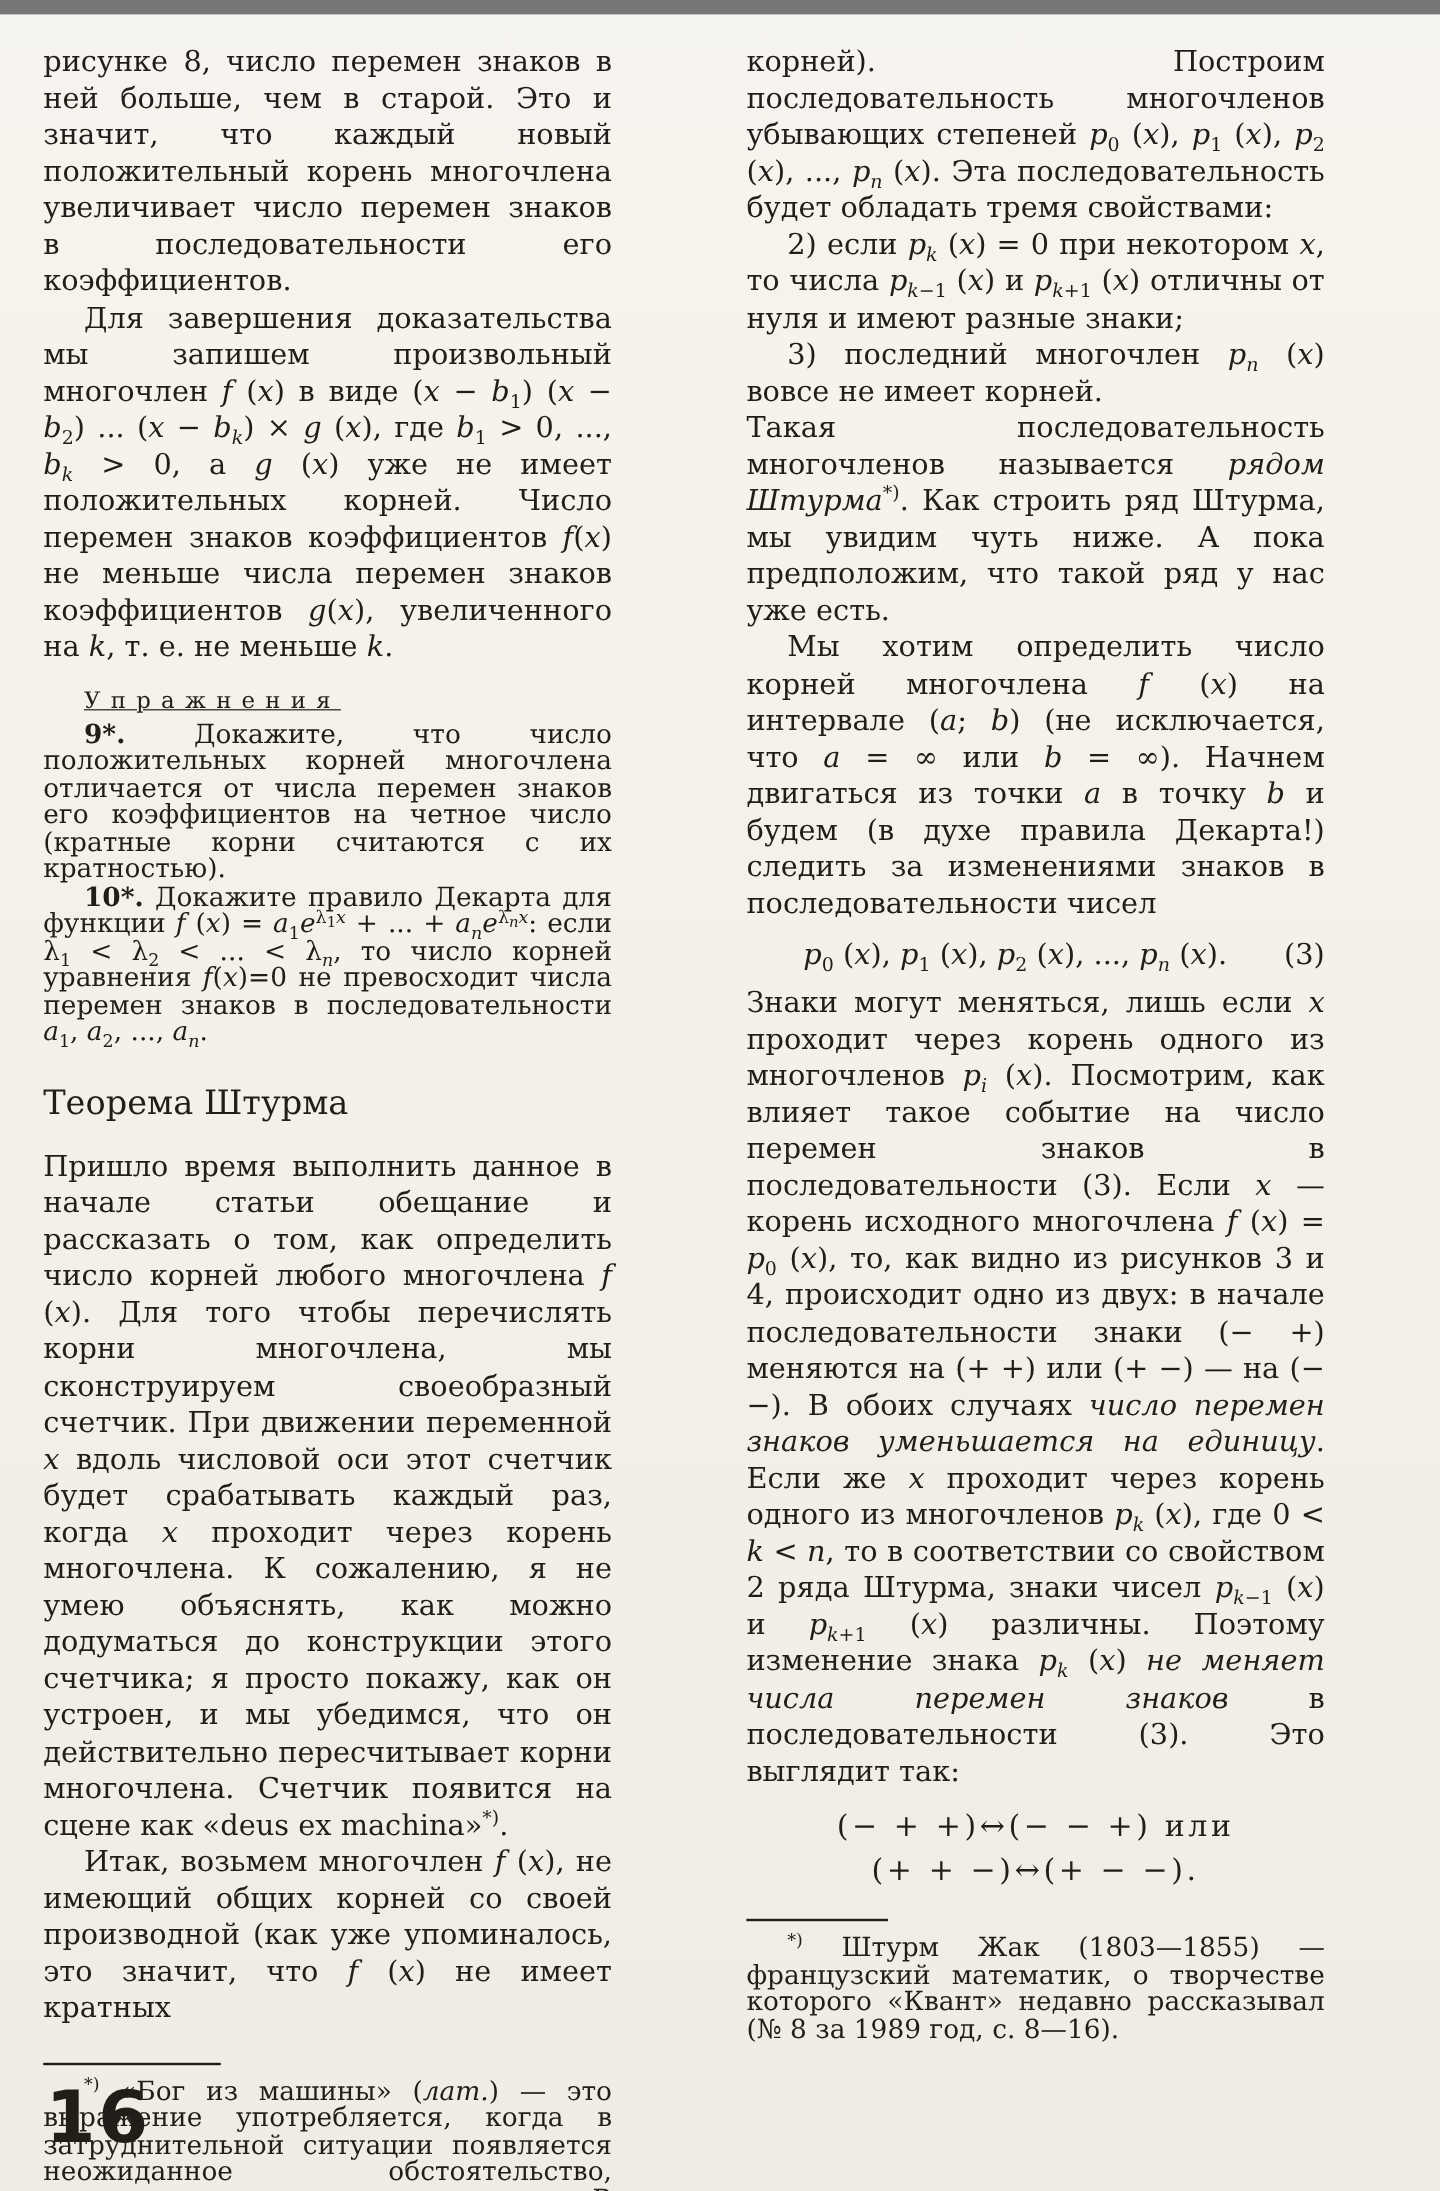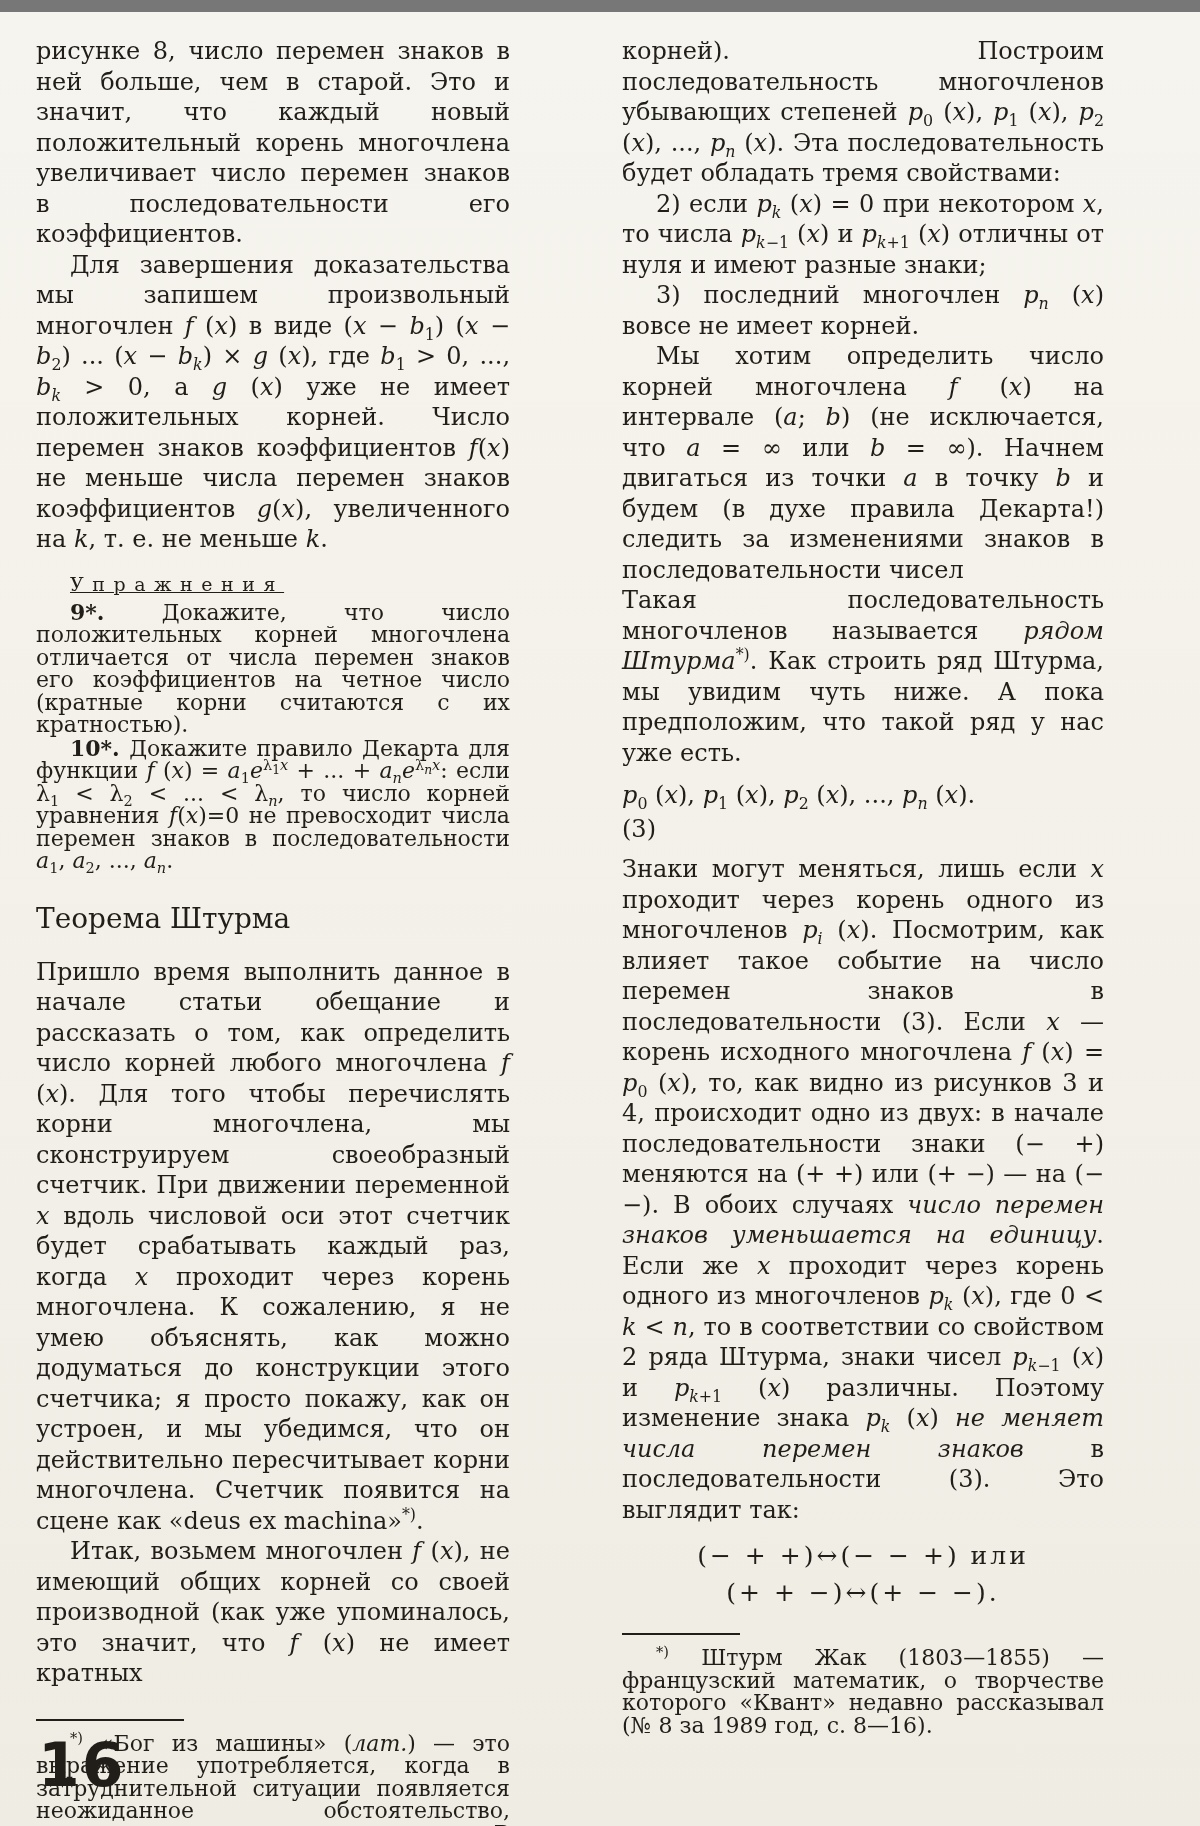--- a/index.html
+++ b/index.html
@@ -45,21 +45,20 @@
     line-height: 32px;
     font-weight: normal;
     margin: 30px 0 22px 0;
   }
   .equation {
     display: flex;
     align-items: baseline;
     font-size: 24px;
     line-height: 34px;
     margin: 10px 0 8px 0;
-    flex-direction: column;
   }
   .eq-body { flex: 1; text-align: center; }
   .eq-num  { text-align: right; }
   .display-math {
     text-align: center;
     font-size: 25px;
     line-height: 37px;
     letter-spacing: 3px;
     margin: 12px 0 12px 0;
   }
@@ -104,22 +103,22 @@
       <p class="body ind">Итак, возьмем многочлен <i>f</i> (<i>x</i>), не имеющий общих корней со своей производной (как уже упоминалось, это значит, что <i>f</i> (<i>x</i>) не имеет кратных</p>
 
       <div class="fn-rule"></div>
       <p class="small fn ind"><sup>*)</sup> «Бог из машины» (<i>лат.</i>) — это выражение употребляется, когда в затруднительной ситуации появляется неожиданное обстоятельство, разрешающее все затруднения. В античном театре, когда у героев возникали непреодолимые трудности, в действие вмешивались боги, которые спускались на сцену сверху с помощью специального устройства, т. е. «машины».</p>
     </div>
 
     <div class="col-right">
       <p class="body">корней). Построим последовательность многочленов убывающих степеней <i>p</i><sub>0</sub> (<i>x</i>), <i>p</i><sub>1</sub> (<i>x</i>), <i>p</i><sub>2</sub> (<i>x</i>), ..., <i>p</i><sub><i>n</i></sub> (<i>x</i>). Эта последовательность будет обладать тремя свойствами:</p>
       <p class="body ind">2) если <i>p</i><sub><i>k</i></sub> (<i>x</i>) = 0 при некотором <i>x</i>, то числа <i>p</i><sub><i>k</i>−1</sub> (<i>x</i>) и <i>p</i><sub><i>k</i>+1</sub> (<i>x</i>) отличны от нуля и имеют разные знаки;</p>
       <p class="body ind">3) последний многочлен <i>p</i><sub><i>n</i></sub> (<i>x</i>) вовсе не имеет корней.</p>
+      <p class="body">Такая последовательность многочленов называется <i>рядом Штурма</i><sup>*)</sup>. Как строить ряд Штурма, мы увидим чуть ниже. А пока предположим, что такой ряд у нас уже есть.</p>
       <p class="body ind">Мы хотим определить число корней многочлена <i>f</i> (<i>x</i>) на интервале (<i>a</i>; <i>b</i>) (не исключается, что <i>a</i> = ∞ или <i>b</i> = ∞). Начнем двигаться из точки <i>a</i> в точку <i>b</i> и будем (в духе правила Декарта!) следить за изменениями знаков в последовательности чисел</p>
-      <p class="body">Такая последовательность многочленов называется <i>рядом Штурма</i><sup>*)</sup>. Как строить ряд Штурма, мы увидим чуть ниже. А пока предположим, что такой ряд у нас уже есть.</p>
 
       <div class="equation">
         <span class="eq-body"><i>p</i><sub>0</sub> (<i>x</i>), <i>p</i><sub>1</sub> (<i>x</i>), <i>p</i><sub>2</sub> (<i>x</i>), ..., <i>p</i><sub><i>n</i></sub> (<i>x</i>).</span>
         <span class="eq-num">(3)</span>
       </div>
 
       <p class="body">Знаки могут меняться, лишь если <i>x</i> проходит через корень одного из многочленов <i>p</i><sub><i>i</i></sub> (<i>x</i>). Посмотрим, как влияет такое событие на число перемен знаков в последовательности (3). Если <i>x</i> — корень исходного многочлена <i>f</i> (<i>x</i>) = <i>p</i><sub>0</sub> (<i>x</i>), то, как видно из рисунков 3 и 4, происходит одно из двух: в начале последовательности знаки (− +) меняются на (+ +) или (+ −) — на (− −). В обоих случаях <i>число перемен знаков уменьшается на единицу</i>. Если же <i>x</i> проходит через корень одного из многочленов <i>p</i><sub><i>k</i></sub> (<i>x</i>), где 0 &lt; <i>k</i> &lt; <i>n</i>, то в соответствии со свойством 2 ряда Штурма, знаки чисел <i>p</i><sub><i>k</i>−1</sub> (<i>x</i>) и <i>p</i><sub><i>k</i>+1</sub> (<i>x</i>) различны. Поэтому изменение знака <i>p</i><sub><i>k</i></sub> (<i>x</i>) <i>не меняет числа перемен знаков</i> в последовательности (3). Это выглядит так:</p>
 
       <div class="display-math">
         <div>(− + +)↔(− − +) или</div>

